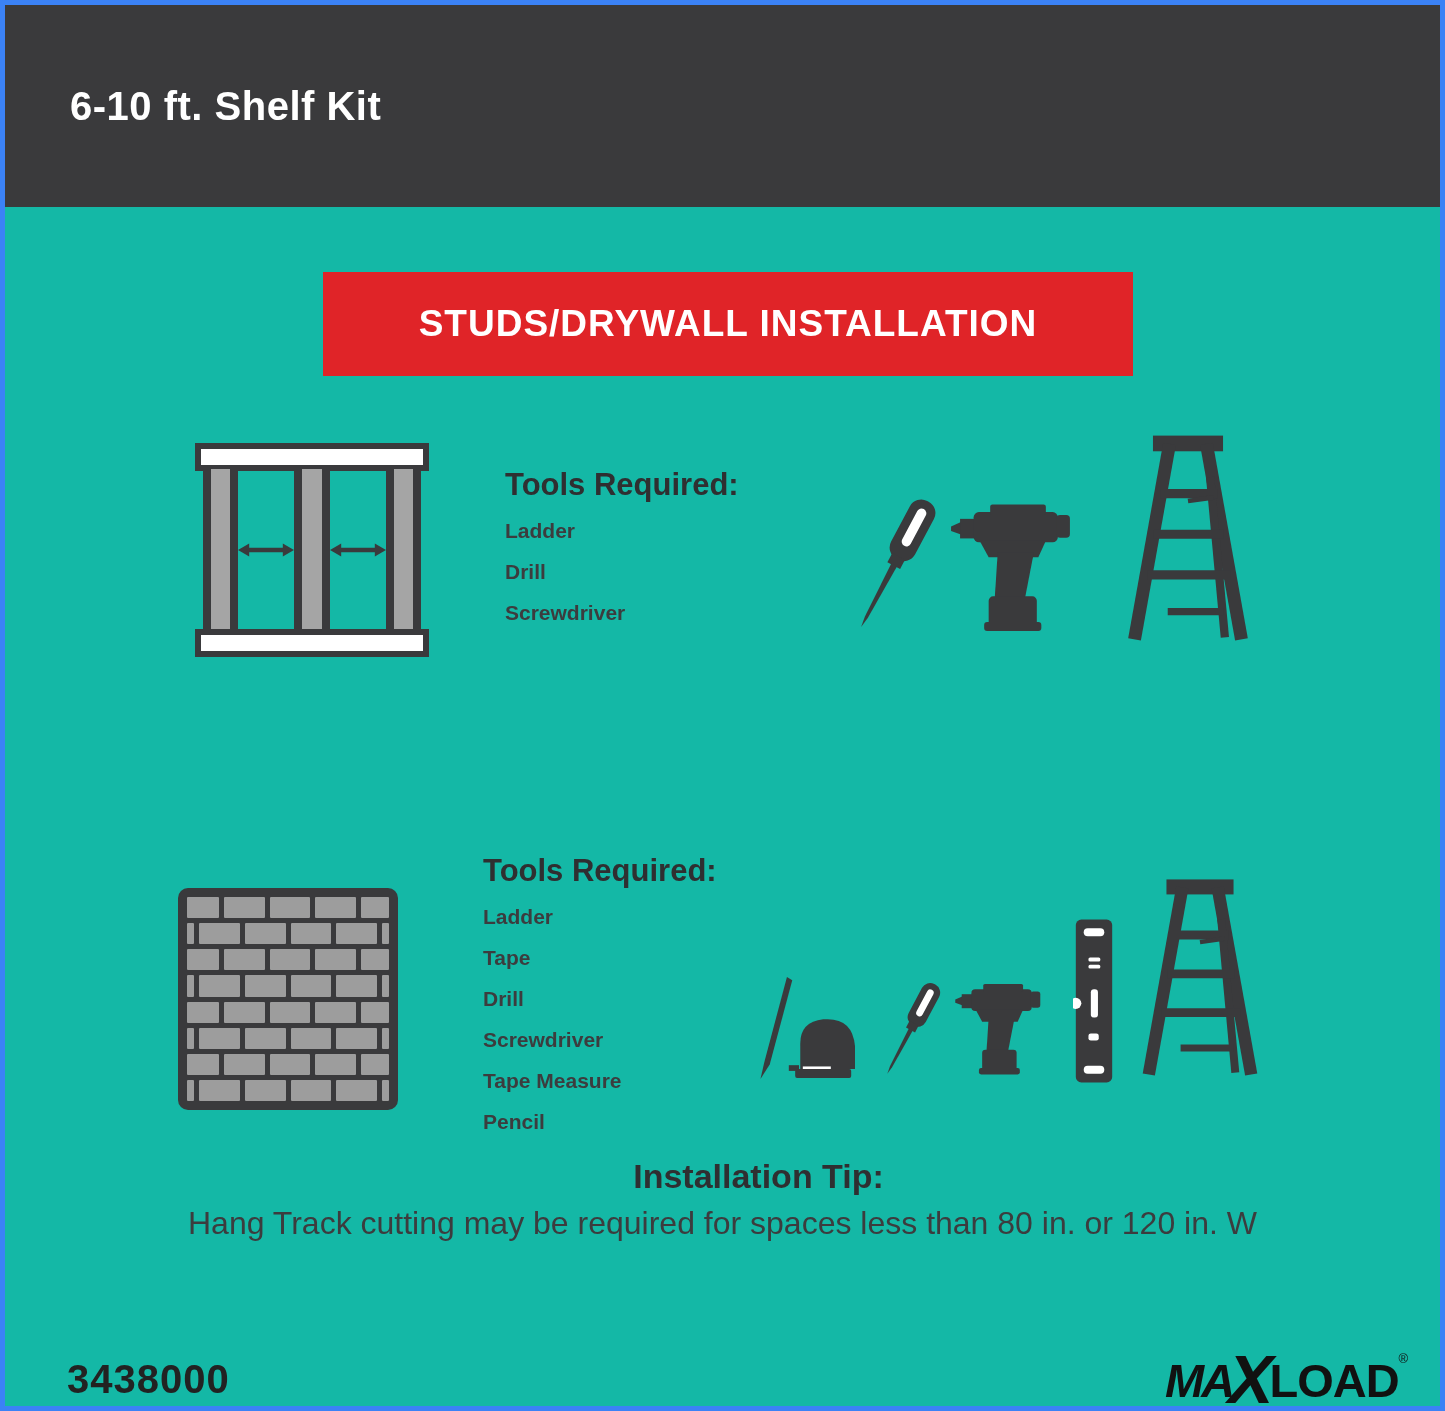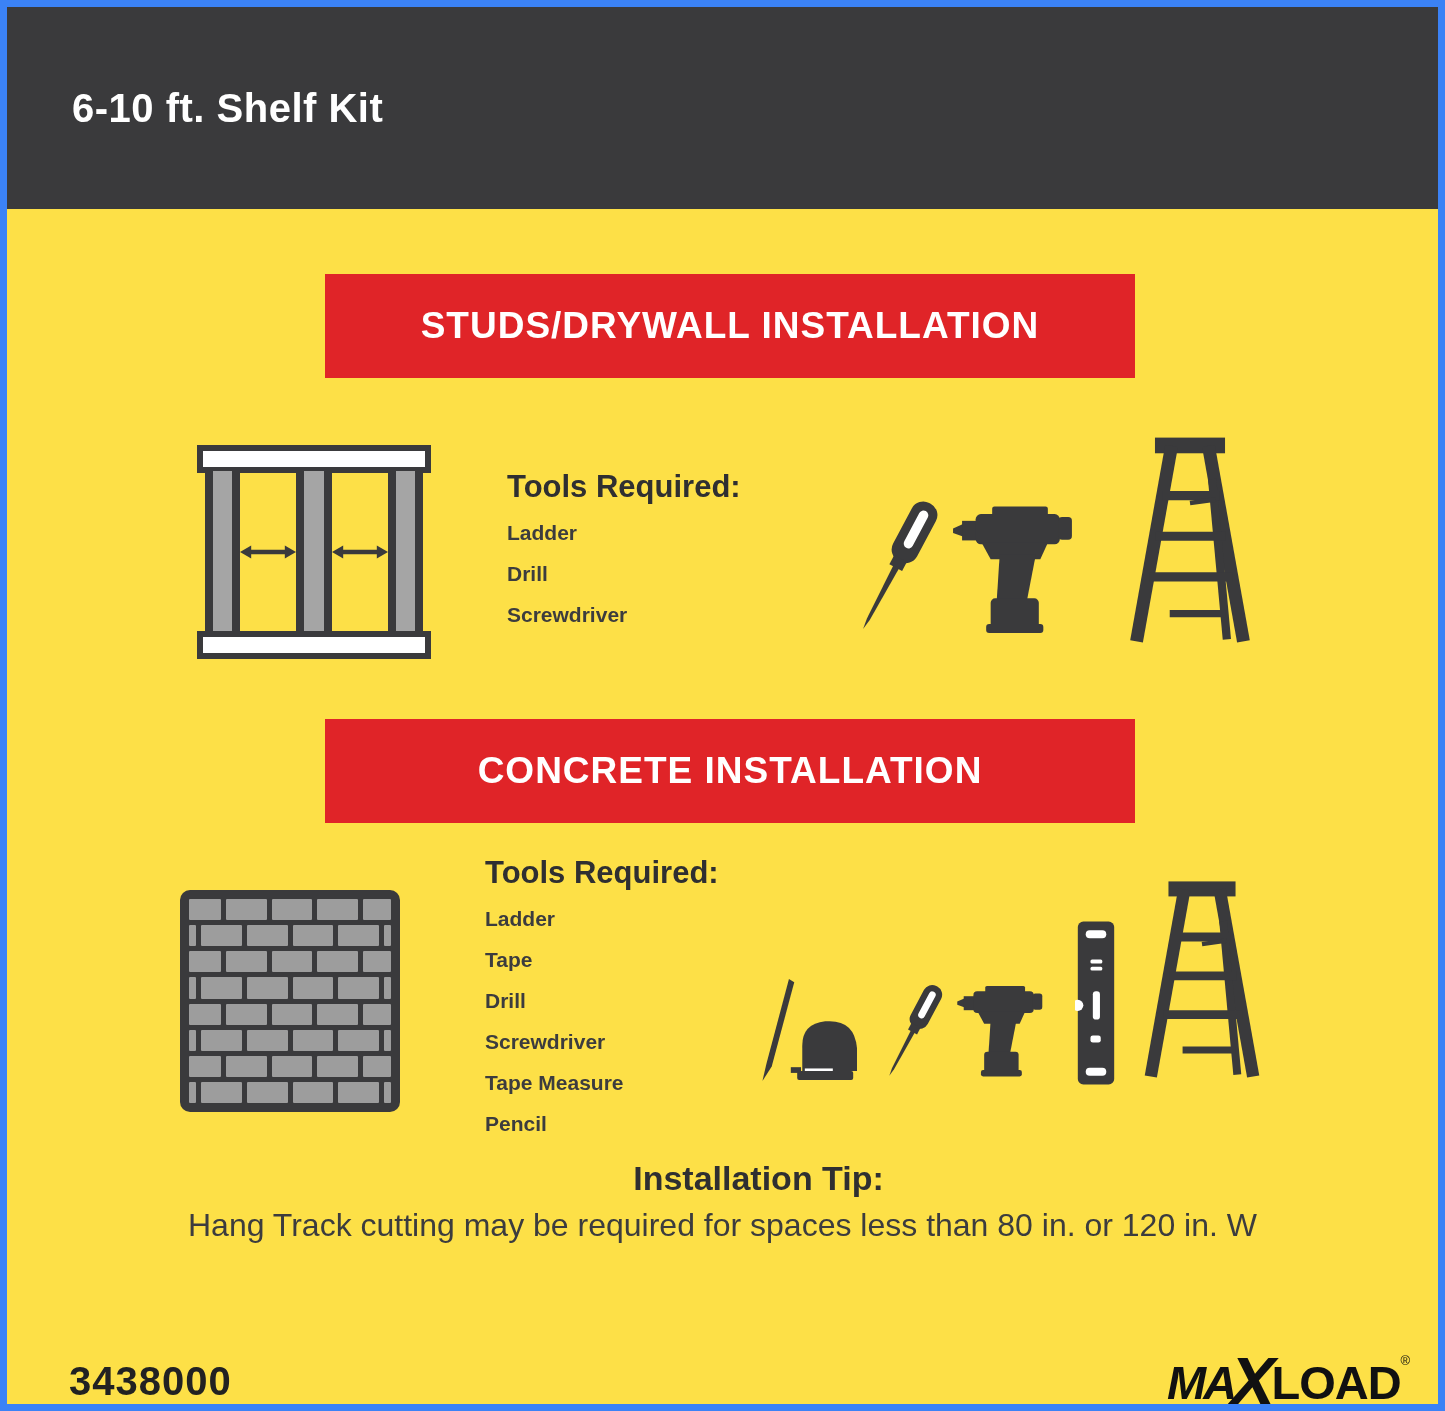--- a/index.html
+++ b/index.html
@@ -1,19 +1,19 @@
 <!DOCTYPE html>
 <html><head>
 <meta charset="utf-8">
 <style>
   html,body{margin:0;padding:0;background:#ffffff;}
   #page{
-    position:relative;width:1445px;height:1411px;background:#fde047;
+    position:relative;width:1445px;height:1411px;background:#14b8a6;
     font-family:"Liberation Sans",sans-serif;color:#2f2f31;overflow:hidden;
-    border:7px solid #3b82f6;box-sizing:border-box;
+    border:5px solid #3b82f6;box-sizing:border-box;
   }
   
   .header{position:absolute;left:0;top:0;width:100%;height:202px;background:#3a3a3c;}
   .header-title{
     position:absolute;left:65px;top:50%;transform:translateY(-50%);
     color:#ffffff;font-size:40px;font-weight:800;letter-spacing:.5px;
   }
   .header-tag{position:absolute;right:58px;top:50%;transform:translateY(-50%);text-align:right;color:#fff;}
   .tag-bold{font-size:46px;font-weight:800;letter-spacing:1px;line-height:1.1;}
   .tag-light{font-size:37px;font-weight:400;letter-spacing:2px;line-height:1.15;}
@@ -149,23 +149,20 @@
       <line x1="90" y1="14" x2="128" y2="226" stroke="#3a3a3c" stroke-width="14"></line>
       <line x1="94" y1="50" x2="110" y2="224" stroke="#3a3a3c" stroke-width="9"></line>
       <line x1="40" y1="68" x2="102" y2="68" stroke="#3a3a3c" stroke-width="10"></line>
       <line x1="33" y1="112" x2="109" y2="112" stroke="#3a3a3c" stroke-width="10"></line>
       <line x1="26" y1="156" x2="116" y2="156" stroke="#3a3a3c" stroke-width="10"></line>
       <line x1="48" y1="196" x2="108" y2="196" stroke="#3a3a3c" stroke-width="8"></line>
       <line x1="70" y1="76" x2="98" y2="72" stroke="#3a3a3c" stroke-width="5"></line>
     </svg>
   </div>
 
-  <div class="banner" id="banner-2">
-    <span>CONCRETE INSTALLATION</span>
-  </div>
 
   <div class="brickwall">
     <div class="brow">
         <div class="brick" style="flex:.8"></div>
         <div class="brick" style="flex:1"></div>
         <div class="brick" style="flex:1"></div>
         <div class="brick" style="flex:1"></div>
         <div class="brick" style="flex:.7"></div>
       </div>
     <div class="brow">

